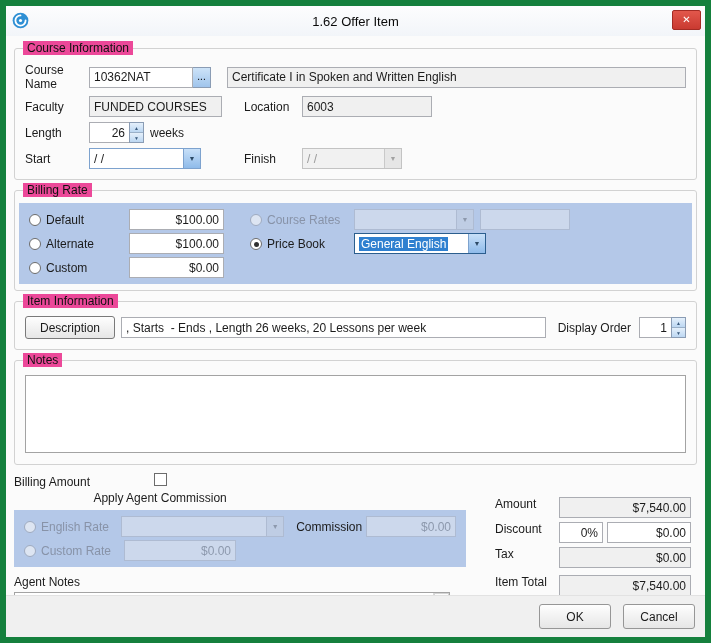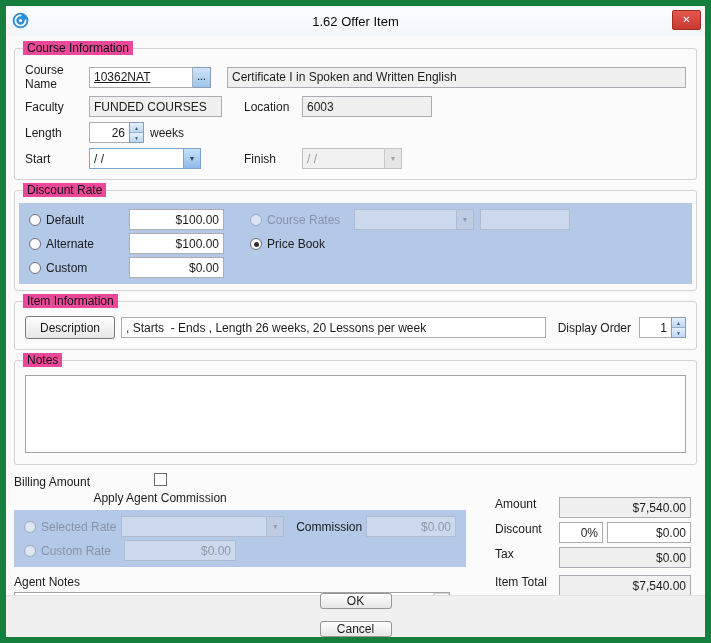--- a/index.html
+++ b/index.html
@@ -76,21 +76,21 @@
   .sarrow{height:15px; background:linear-gradient(#fdfdfd,#e9e9e9); border:1px solid #d4d4d4; font-size:6px; color:#5a5a5a;
       display:flex; align-items:center; justify-content:center; cursor:pointer;}
   .totals{position:absolute; right:2px; top:24px; width:200px;}
   .trow{display:flex; margin-bottom:4px;}
   .trow .lbl{width:64px;}
   .trow .tb{width:132px;}
   .trow.split .tb.pct{width:44px; margin-right:4px;}
   .trow.split .tb.val{width:84px;}
   
   .footer{position:absolute; left:0; right:0; bottom:0; height:42px; background:#f0f0f0; border-top:1px solid #e2e2e2;
-      display:flex; align-items:center; justify-content:flex-end; gap:12px; padding:0 10px;flex-direction:column;}
+      display:flex; align-items:center; justify-content:flex-end; gap:12px; padding:0 10px;}
   .btn{height:25px; min-width:72px; padding:0 14px; border:1px solid #969696; border-radius:3px;
       background:linear-gradient(#fefefe,#e6e6e6); font-size:12px; font-family:"Liberation Sans", sans-serif; cursor:pointer; color:#1b1b1b;}
   .btn.desc{min-width:78px; height:23px; border-color:#7a7a7a;}
   .flex1{flex:1;}
   .sp16{width:16px;} .sp26{width:26px;} .gap6{width:6px;}
 </style>
 </head>
 <body>
 
 <div class="dlg">
@@ -107,21 +107,21 @@
     <span class="closebtn">✕</span>
   </div>
 
   <div class="content">
 
     <div class="grp">
       <span class="legend">Course Information</span>
 
       <div class="row">
         <span class="lbl w64">Course Name</span>
-        <input class="tb" style="width: 104px; text-decoration: underline;" value="10362NAT">
+        <input class="tb" style="width: 104px;" value="10362NAT">
         <button class="browse">...</button>
         <span class="sp16"></span>
         <input class="tb ro flex1" readonly="" value="Certificate I in Spoken and Written English" style="">
       </div>
 
       <div class="row">
         <span class="lbl w64">Faculty</span>
         <span style="width:155px">
           <input class="tb ro" style="width: 133px;" readonly="" value="FUNDED COURSES">
         </span>
@@ -151,21 +151,21 @@
         </span>
         <span class="lbl w58">Finish</span>
         <span class="combo dis" style="width:100px">
           <span class="txt">/ /</span>
           <span class="cbtn">▼</span>
         </span>
       </div>
     </div>
 
     <div class="grp tight">
-      <span class="legend">Discount Rate</span>
+      <span class="legend">Billing Rate</span>
       <div class="bluepanel">
 
         <div class="row">
           <span class="radio" style="width:100px">
             <span class="rdot"></span>
             <span>Default</span>
           </span>
           <input class="tb money" style="width: 95px;" value="$100.00">
           <span class="sp26"></span>
           <span class="radio dis" style="width:104px">
@@ -183,20 +183,26 @@
         <div class="row">
           <span class="radio" style="width:100px">
             <span class="rdot"></span>
             <span>Alternate</span>
           </span>
           <input class="tb money" style="width: 95px;" value="$100.00">
           <span class="sp26"></span>
           <span class="radio sel" style="width:104px">
             <span class="rdot"></span>
             <span>Price Book</span>
+          </span>
+          <span class="combo focus" style="width:132px">
+            <span class="txt">
+              <span>General English</span>
+            </span>
+            <span class="cbtn">▼</span>
           </span>
         </div>
 
         <div class="row">
           <span class="radio" style="width:100px">
             <span class="rdot"></span>
             <span>Custom</span>
           </span>
           <input class="tb money" style="width: 95px;" value="$0.00">
         </div>
@@ -230,21 +236,21 @@
 
       <span class="checkbox">
         <span class="cbox"></span>
         <span>Apply Agent Commission</span>
       </span>
 
       <div class="bluepanel ba-panel">
         <div class="row">
           <span class="radio dis" style="width:100px">
             <span class="rdot"></span>
-            <span>Selected Rate</span>
+            <span>English Rate</span>
           </span>
           <span class="combo dis2" style="width:168px">
             <span class="txt"></span>
             <span class="cbtn">▼</span>
           </span>
           <span class="lbl" style="margin-left:12px; width:72px">Commission</span>
           <input class="tb disblue money" style="width: 90px;" disabled="" value="$0.00">
         </div>
         <div class="row">
           <span class="radio dis" style="width:100px">

